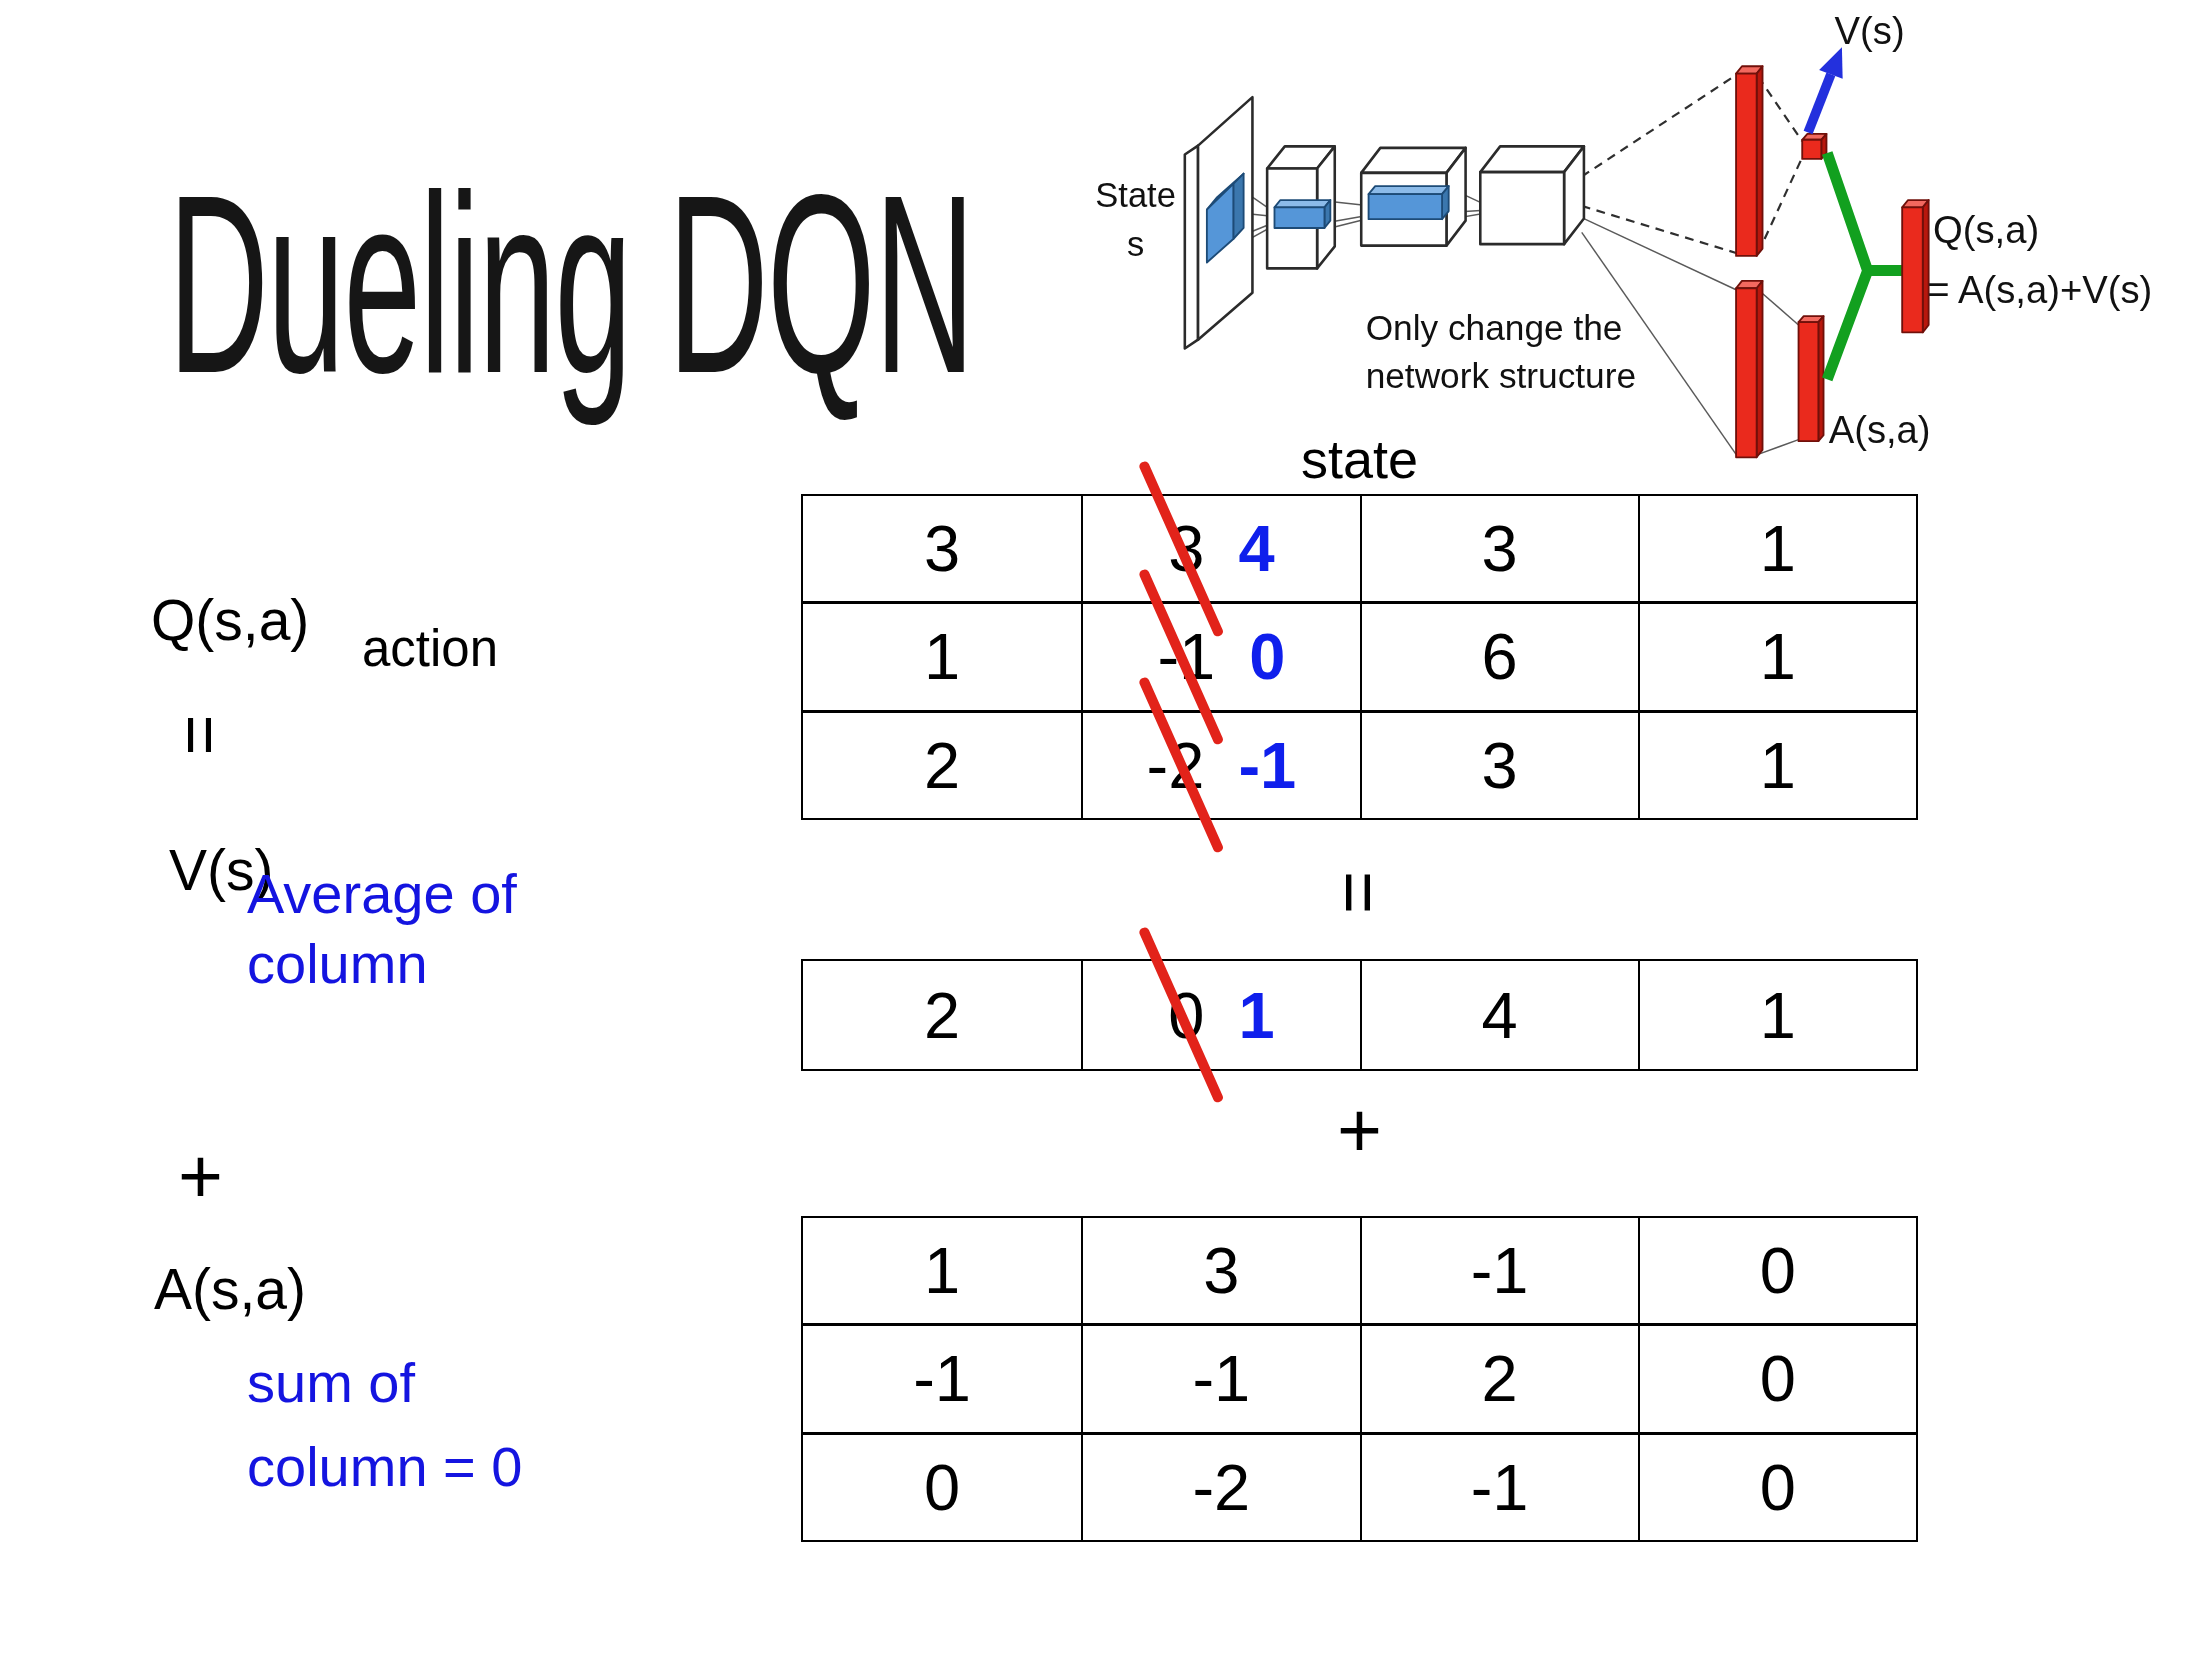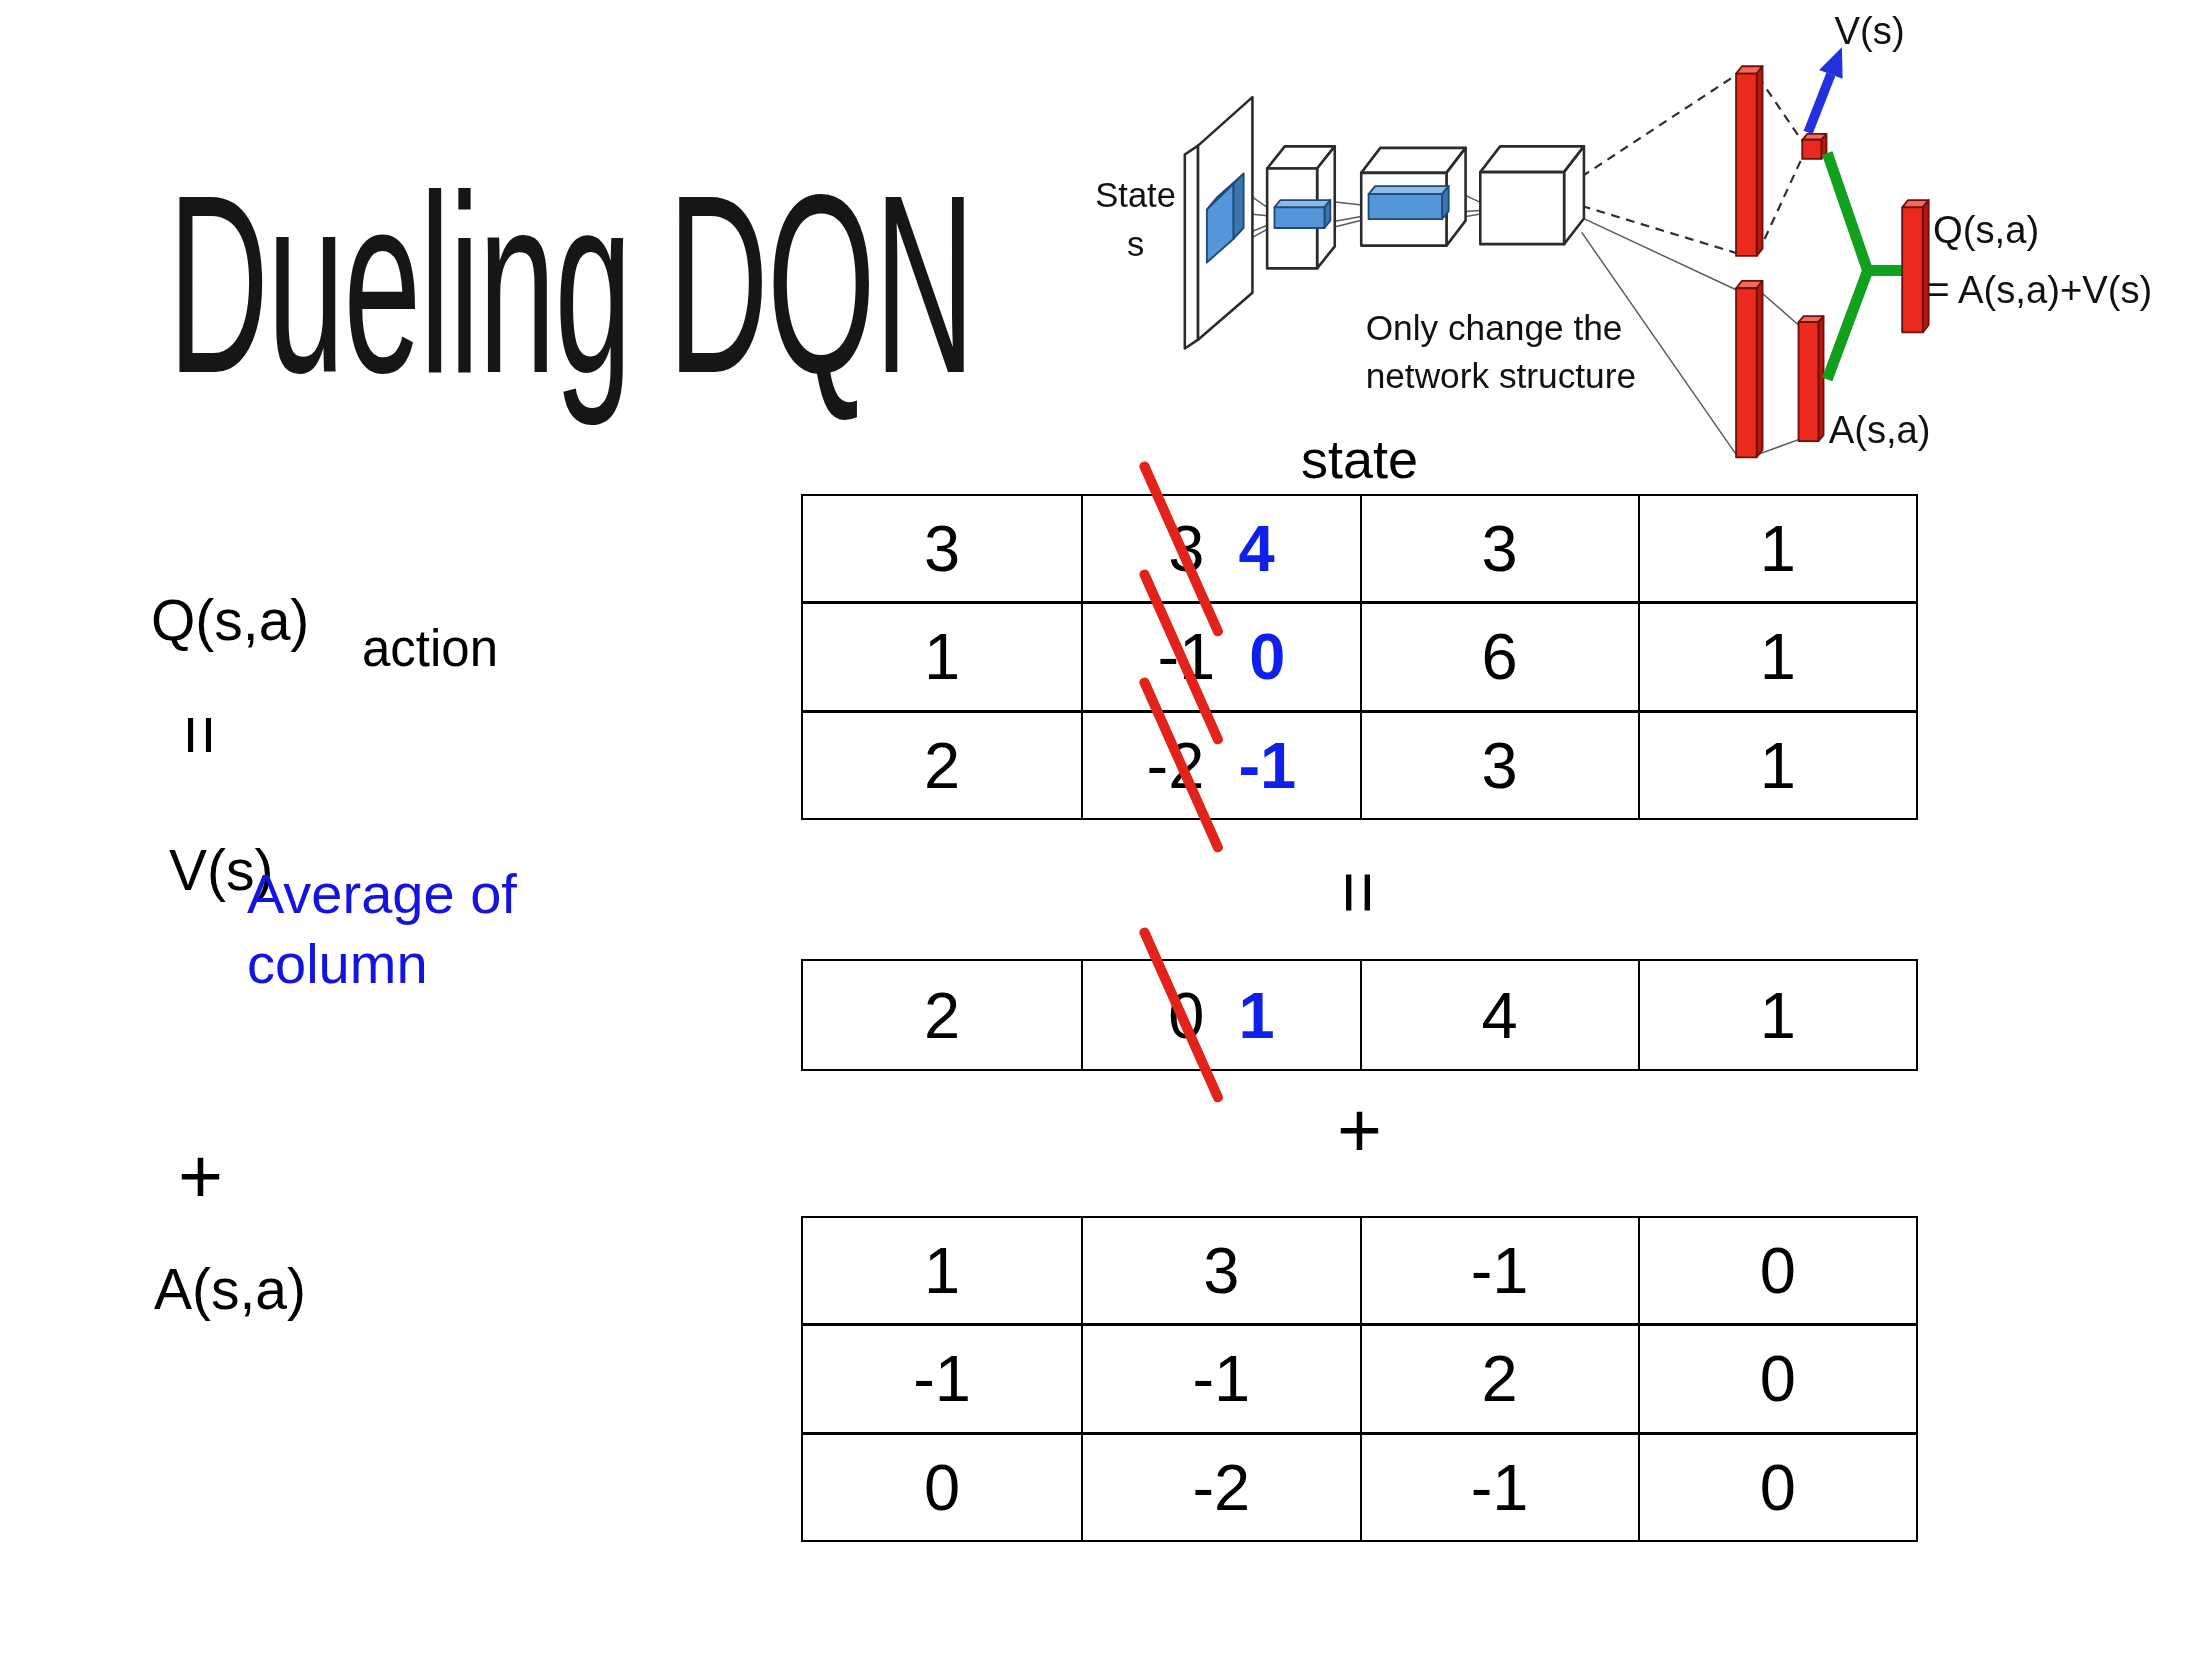--- a/index.html
+++ b/index.html
@@ -171,20 +171,24 @@
   <div class="lbl action-lbl">action</div>
   <div class="lbl eq-left"><span class="rot90">=</span></div>
   <div class="lbl v-lbl">V(s)</div>
   <div class="lbl plus-left">+</div>
   <div class="lbl a-lbl">A(s,a)</div>
 
   <div class="blue-note avg-note">
     <div>Average of</div>
     <div>column</div>
   </div>
+  <div class="blue-note sum-note">
+    <div>sum of</div>
+    <div>column = 0</div>
+  </div>
 
   <div class="state-header">state</div>
 
   <div class="mtable q">
       <div class="cell first-col first-row">
         <span>3</span>
       </div>
       <div class="cell first-row">
         <span>3</span>
         <span class="strike"></span>

